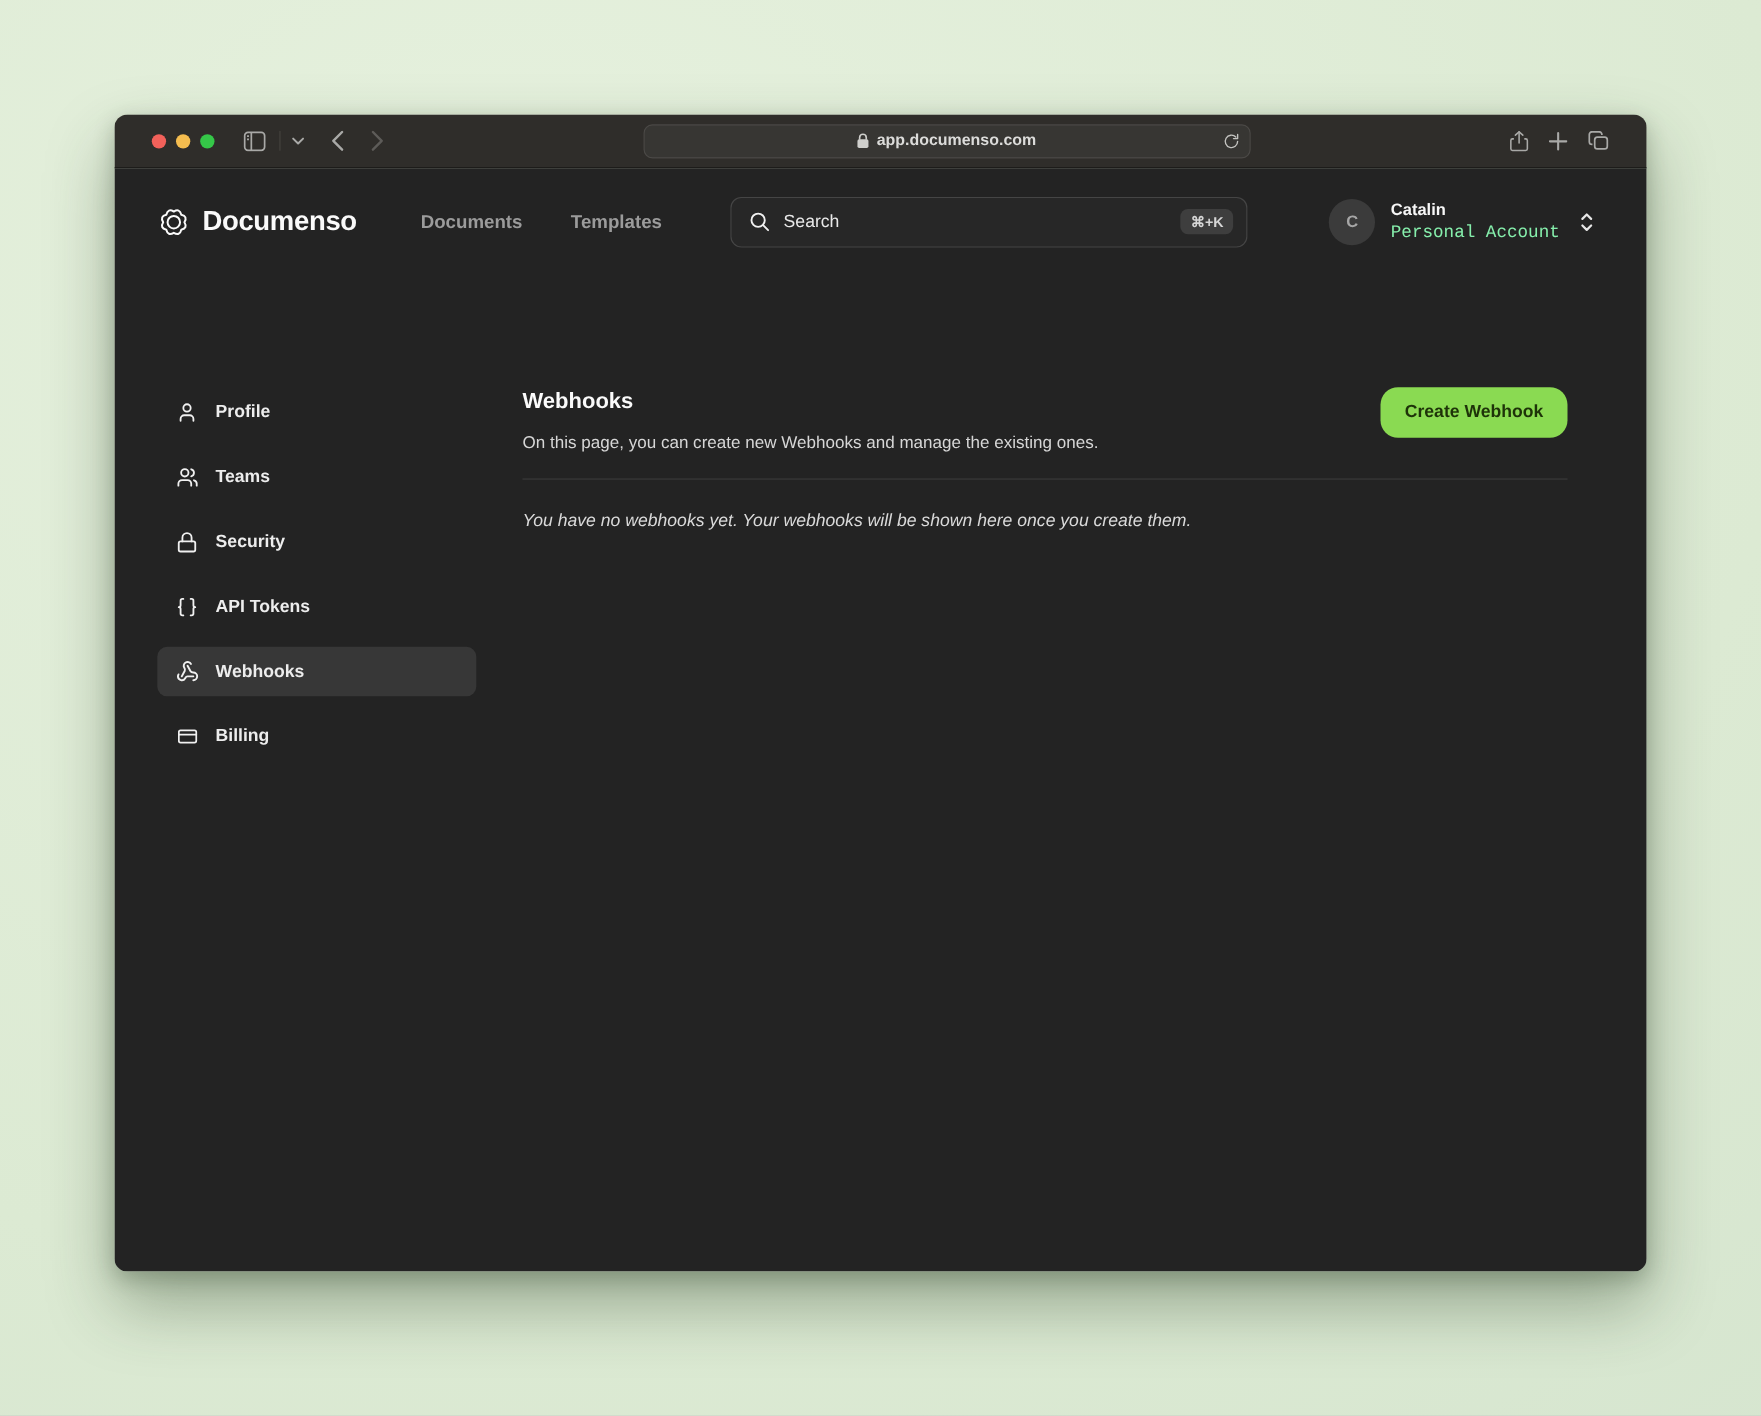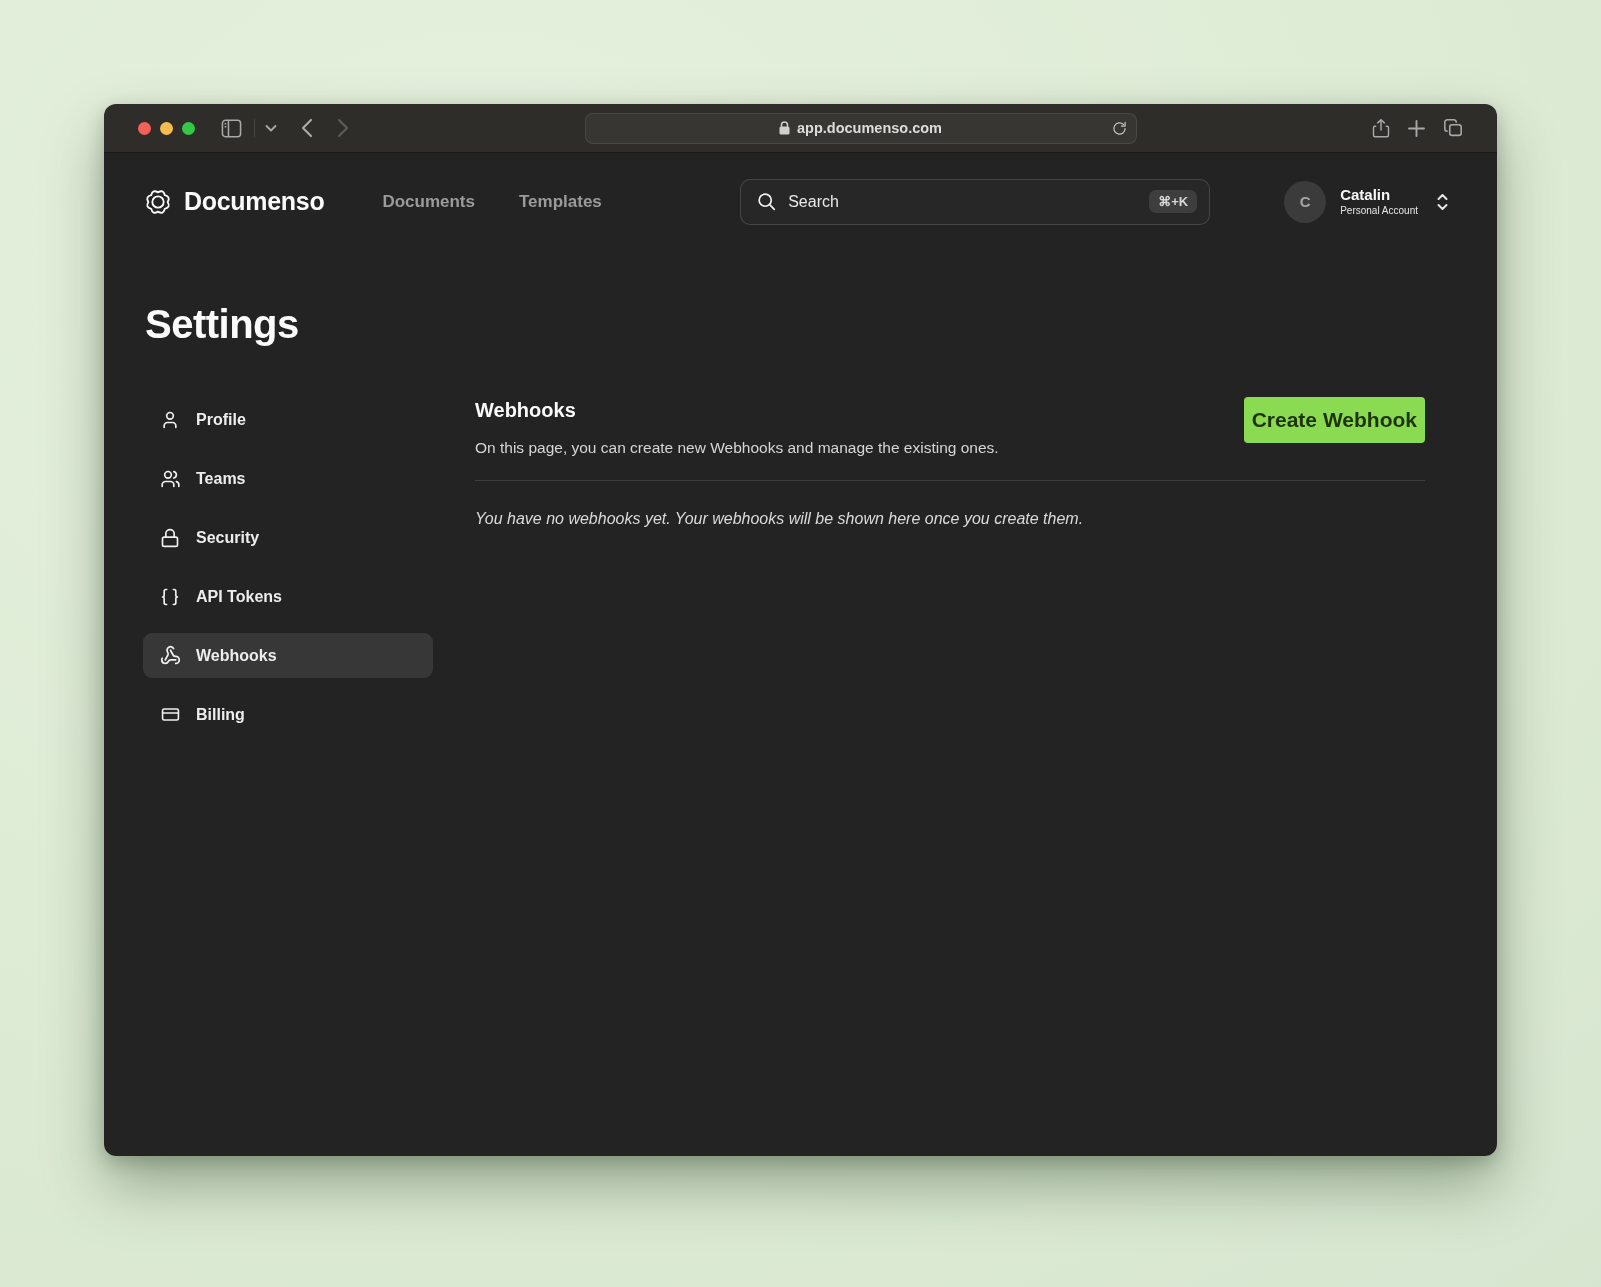--- a/index.html
+++ b/index.html
@@ -95,21 +95,21 @@
 
   .account { margin-left: 74px; display: flex; align-items: center; gap: 14px; cursor: default; }
   .avatar {
     width: 42px; height: 42px; border-radius: 50%;
     background: #3b3b3b; color: #a6a6a6;
     display: flex; align-items: center; justify-content: center;
     font-size: 15px; font-weight: 600;
   }
   .account-meta { line-height: 1.25; }
   .account-name { font-size: 15px; font-weight: 700; color: #f7f7f7; }
-  .account-type { font-size: 10px; color: #e5e5e5; }
+  .account-type { font-size: 16px; color: #86efac; font-family: Liberation Mono, monospace; }
   .account-caret { color: #e6e6e6; display: inline-flex; margin-left: 4px; }
 
   
   .content { flex: 1; padding: 52px 72px 0 39px; }
   .page-title { font-size: 40px; font-weight: 700; color: #fbfbfb; letter-spacing: -.5px; margin-left: 2px; }
 
   .columns { display: flex; margin-top: 50px; }
 
   .side-nav { width: 290px; flex: 0 0 290px; display: flex; flex-direction: column; gap: 14px; }
   .side-item {
@@ -121,23 +121,23 @@
   }
   .side-item .icon { display: inline-flex; color: #f0f0f0; width: 22px; justify-content: center; }
   .side-item.active { background: #373737; }
 
   .main { flex: 1; margin-left: 42px; }
   .main-header { display: flex; align-items: flex-start; justify-content: space-between; }
   .main-title { font-size: 20px; font-weight: 700; color: #fafafa; margin-top: 2px; }
   .main-desc { font-size: 15.5px; color: #d6d6d6; margin-top: 17px; }
   .btn-primary {
     background: #8ada52; color: #1e3309;
-    border: none; border-radius: 4px;
-    height: 46px; padding: 0 8px;
-    font-size: 21px; font-weight: 600;
+    border: none; border-radius: 16px;
+    height: 46px; padding: 0 22px;
+    font-size: 16px; font-weight: 600;
     font-family: "Liberation Sans", sans-serif;
     cursor: default;
   }
   .divider { border: none; border-top: 1px solid #3d3d3d; margin: 23px 0 29px; }
   .empty-state { font-size: 16px; font-style: italic; color: #dadada; }
 </style>
 </head>
 <body>
 
 <div class="window">
@@ -254,21 +254,20 @@
         <span class="account-caret">
           <svg width="13" height="18" viewBox="0 0 13 18" fill="none" stroke="currentColor" stroke-width="2" stroke-linecap="round" stroke-linejoin="round">
               <polyline points="2.5,6 6.5,2 10.5,6"></polyline>
               <polyline points="2.5,12 6.5,16 10.5,12"></polyline>
             </svg>
         </span>
       </div>
     </div>
 
     <div class="content">
-      <h1 class="page-title">Settings</h1>
 
       <div class="columns">
         <nav class="side-nav">
 
           <div class="side-item">
             <span class="icon">
               <svg width="20" height="20" viewBox="0 0 24 24" fill="none" stroke="currentColor" stroke-width="2" stroke-linecap="round" stroke-linejoin="round">
                   <path d="M19 21v-2a4 4 0 0 0-4-4H9a4 4 0 0 0-4 4v2"></path>
                   <circle cx="12" cy="7" r="4"></circle>
                 </svg>

